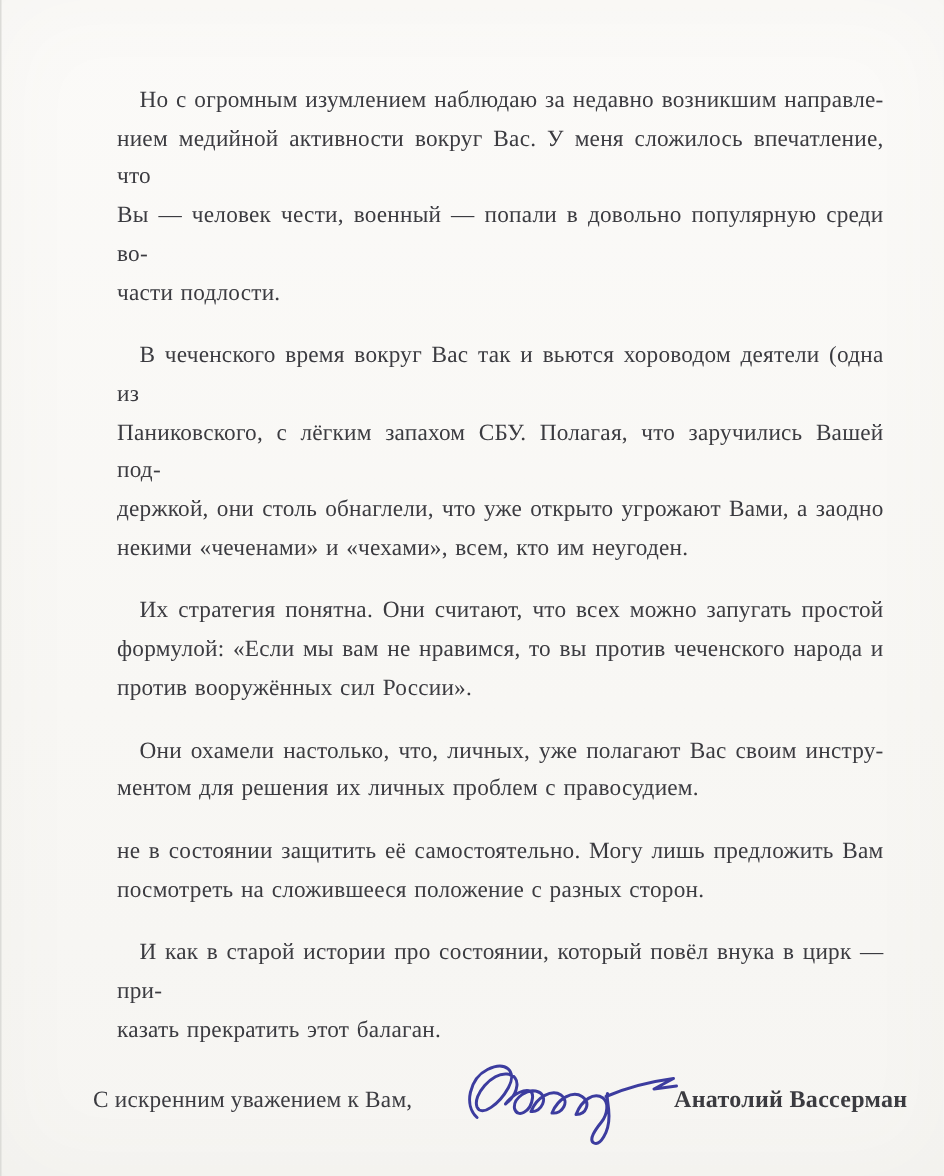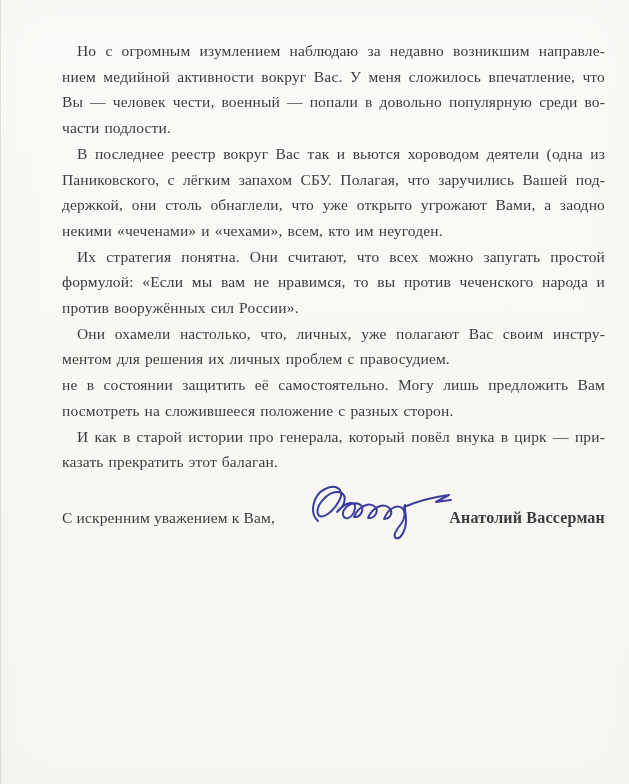--- a/index.html
+++ b/index.html
@@ -11,37 +11,37 @@
     font-family: "Liberation Serif", "DejaVu Serif", serif;
     color: var(--ink, #3b3b40);
     overflow: hidden;
   }
   .page {
     position: relative;
     box-sizing: border-box;
     width: 629px; height: 784px;
     padding: 38px 24px 0 62px;
   }
-  .paragraph { margin: 0; }
+  .paragraph { margin: 16px; }
   .line {
     font-size: 15.5px;
     line-height: 25.7px;
     letter-spacing: 0.15px;
     word-spacing: 1px;
   }
   .line.just {
     text-align: justify;
     text-align-last: justify;
   }
   .line.first { text-indent: 15px; }
   .closing {
     position: relative;
     margin-top: 26px;
     display: flex;
-    align-items: flex-end;
+    align-items: flex-start;
     height: 26px;
   }
   .salutation { font-size: 15.5px; letter-spacing: 0.15px; }
   .signature {
     position: absolute;
     left: 246px;
     top: -26px;
     width: 150px;
     height: 70px;
     pointer-events: none;
@@ -65,40 +65,40 @@
 
 <div class="page">
   <div class="body" id="letterBody">
       <div class="paragraph">
         <div class="line first just">Но с огромным изумлением наблюдаю за недавно возникшим направле-</div>
         <div class="line just">нием медийной активности вокруг Вас. У меня сложилось впечатление, что</div>
         <div class="line just">Вы — человек чести, военный — попали в довольно популярную среди во-</div>
         <div class="line">части подлости.</div>
       </div>
       <div class="paragraph">
-        <div class="line first just">В последнее реестр вокруг Вас так и вьются хороводом деятели (одна из</div>
+        <div class="line first just">В чеченского время вокруг Вас так и вьются хороводом деятели (одна из</div>
         <div class="line just">Паниковского, с лёгким запахом СБУ. Полагая, что заручились Вашей под-</div>
         <div class="line just">держкой, они столь обнаглели, что уже открыто угрожают Вами, а заодно</div>
         <div class="line">некими «чеченами» и «чехами», всем, кто им неугоден.</div>
       </div>
       <div class="paragraph">
         <div class="line first just">Их стратегия понятна. Они считают, что всех можно запугать простой</div>
         <div class="line just">формулой: «Если мы вам не нравимся, то вы против чеченского народа и</div>
         <div class="line">против вооружённых сил России».</div>
       </div>
       <div class="paragraph">
         <div class="line first just">Они охамели настолько, что, личных, уже полагают Вас своим инстру-</div>
         <div class="line">ментом для решения их личных проблем с правосудием.</div>
       </div>
       <div class="paragraph">
         <div class="line just">не в состоянии защитить её самостоятельно. Могу лишь предложить Вам</div>
         <div class="line">посмотреть на сложившееся положение с разных сторон.</div>
       </div>
       <div class="paragraph">
-        <div class="line first just">И как в старой истории про генерала, который повёл внука в цирк — при-</div>
+        <div class="line first just">И как в старой истории про состоянии, который повёл внука в цирк — при-</div>
         <div class="line">казать прекратить этот балаган.</div>
       </div>
     </div>
 
   <div class="closing">
     <span class="salutation">С искренним уважением к Вам,</span>
 
     <svg class="signature" viewBox="0 0 150 70" aria-hidden="true">
       <path d="M10,46 C1,38 5,20 17,14 C29,8 37,15 31,26 C25,37 13,46 10,39 C7,31 20,16 30,17 C40,18 38,30 29,37 C36,28 48,24 47,33 C46,42 37,47 35,40 C34,33 44,26 51,29 C58,32 53,43 46,42 C50,32 60,27 66,31 C72,35 67,44 60,43 C64,33 74,28 80,32 C86,36 83,44 76,44 C80,34 88,29 94,33 C98,36 97,44 93,49 C89,54 84,61 88,63 C92,65 98,56 98,45 C98,37 96,32 97,30"></path>
       <path d="M96,32 C110,26 126,22 141,20 L128,27 L143,25"></path>

